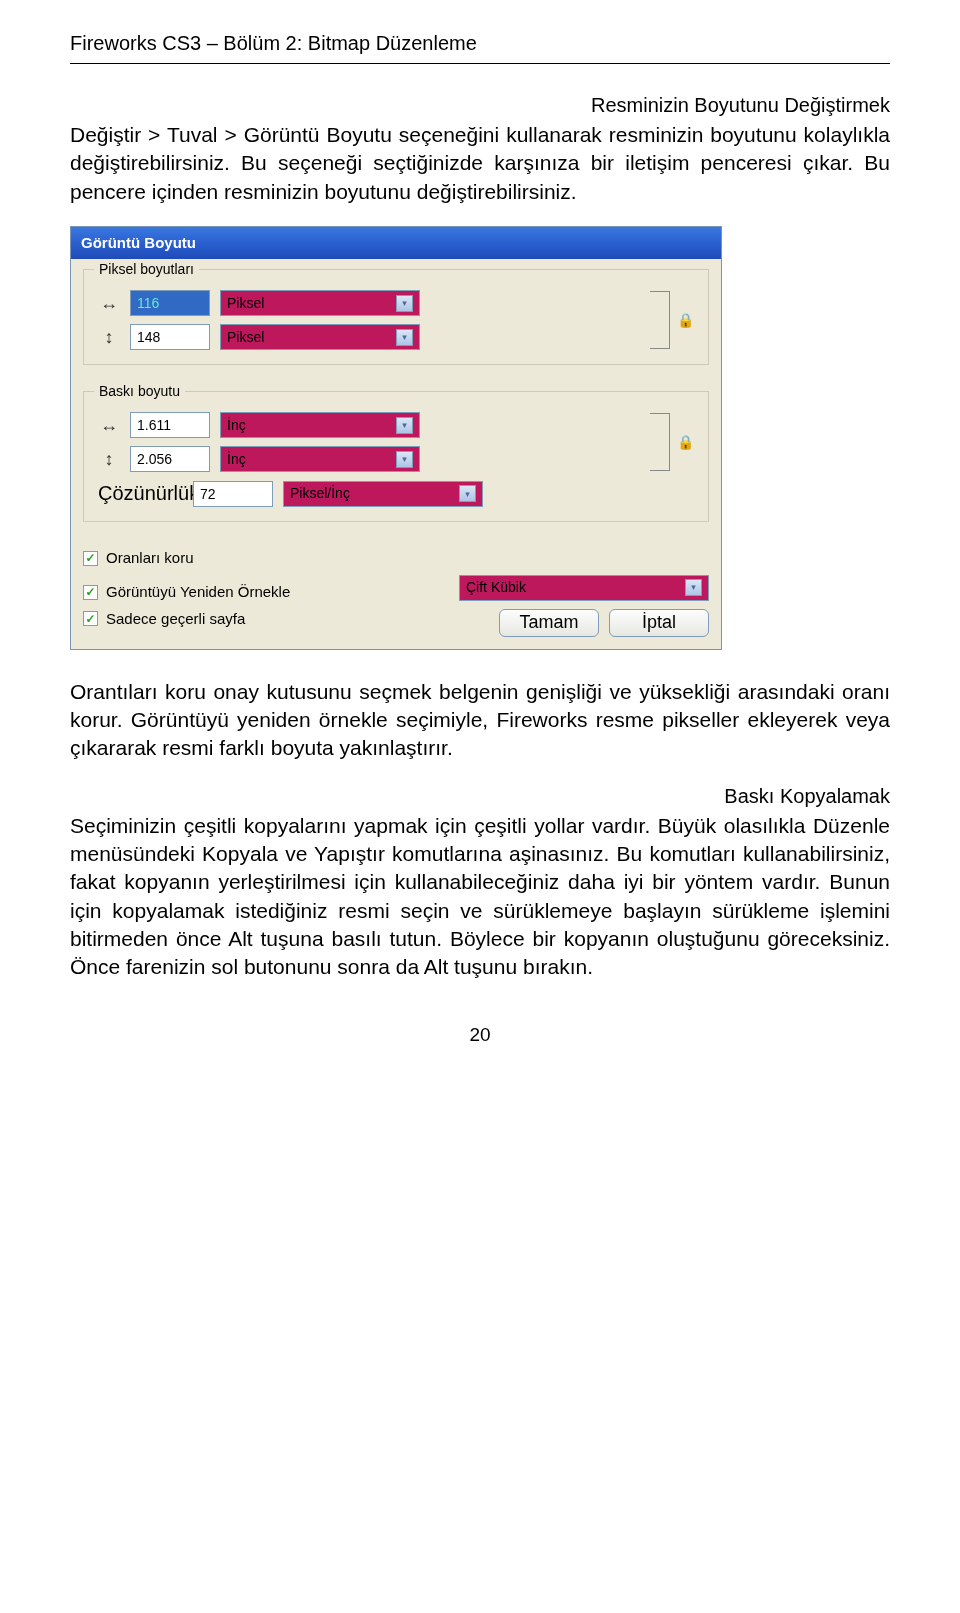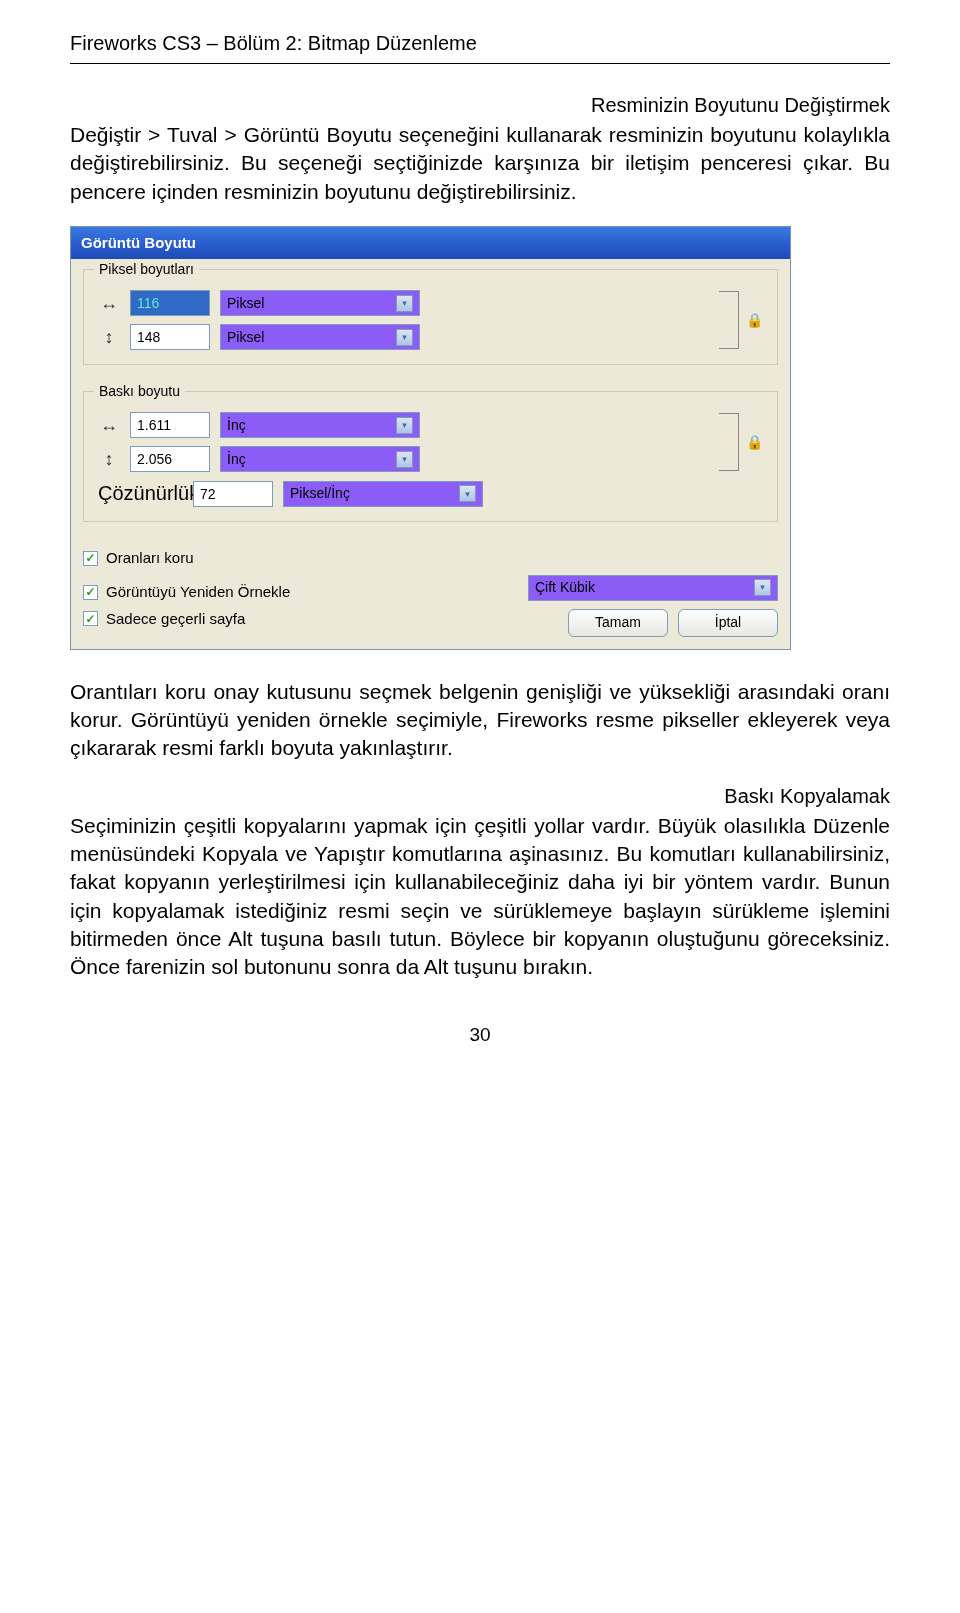--- a/index.html
+++ b/index.html
@@ -29,21 +29,21 @@
     text-align: right;
   }
   .para {
     text-align: justify;
     margin-bottom: 20px;
   }
   .bold-inline { font-weight: normal; }
 
   
   .dialog {
-    width: 721px;
+    width: 652px;
     margin: 20px 0 28px 0;
     background: #ece9d8;
     border: 1px solid #7b94b2;
     font-family: Tahoma, Arial, sans-serif;
     font-size: 15px;
     color: #000;
   }
   .titlebar {
     background: linear-gradient(to bottom, #3a79e0 0%, #2a5fcf 50%, #1f4bb8 100%);
     color: #fff;
@@ -97,21 +97,21 @@
     font-family: Tahoma, Arial, sans-serif;
   }
   .ctl-input.highlight {
     background: #316ac5;
     color: #5eead4;
   }
   .ctl-select {
     width: 200px;
     height: 26px;
     border: 1px solid #7f9db9;
-    background: #8b5cf6;
+    background: #be185d;
     padding: 2px 6px;
     font-size: 14px;
     display: inline-flex;
     align-items: center;
     justify-content: space-between;
   }
   .ctl-select.wide { width: 250px; }
   .dd-btn {
     width: 17px;
     height: 17px;
@@ -172,21 +172,21 @@
     gap: 10px;
     justify-content: flex-end;
     margin-top: 8px;
   }
   .win-btn {
     width: 100px;
     height: 28px;
     border: 1px solid #7f9db9;
     background: linear-gradient(to bottom, #fdfdfd, #e7e7e2);
     border-radius: 6px;
-    font-size: 14px;
+    font-size: 18px;
     font-family: Tahoma, Arial, sans-serif;
     display: inline-flex;
     align-items: center;
     justify-content: center;
     cursor: pointer;
   }
   .pgnum {
     text-align: center;
     font-size: 19px;
     margin-top: 40px;
@@ -295,13 +295,13 @@
     </div>
 
   </div>
 </div>
 
 <p class="para">Orantıları koru onay kutusunu seçmek belgenin genişliği ve yüksekliği arasındaki oranı korur. Görüntüyü yeniden örnekle seçimiyle, Fireworks resme pikseller ekleyerek veya çıkararak resmi farklı boyuta yakınlaştırır.</p>
 
 <div class="section-title">Baskı Kopyalamak</div>
 <p class="para">Seçiminizin çeşitli kopyalarını yapmak için çeşitli yollar vardır. Büyük olasılıkla Düzenle menüsündeki Kopyala ve Yapıştır komutlarına aşinasınız. Bu komutları kullanabilirsiniz, fakat kopyanın yerleştirilmesi için kullanabileceğiniz daha iyi bir yöntem vardır. Bunun için kopyalamak istediğiniz resmi seçin ve sürüklemeye başlayın sürükleme işlemini bitirmeden önce Alt tuşuna basılı tutun. Böylece bir kopyanın oluştuğunu göreceksiniz. Önce farenizin sol butonunu sonra da Alt tuşunu bırakın.</p>
 
-<div class="pgnum">30</div>
+<div class="pgnum">20</div>
 
 </body></html>

